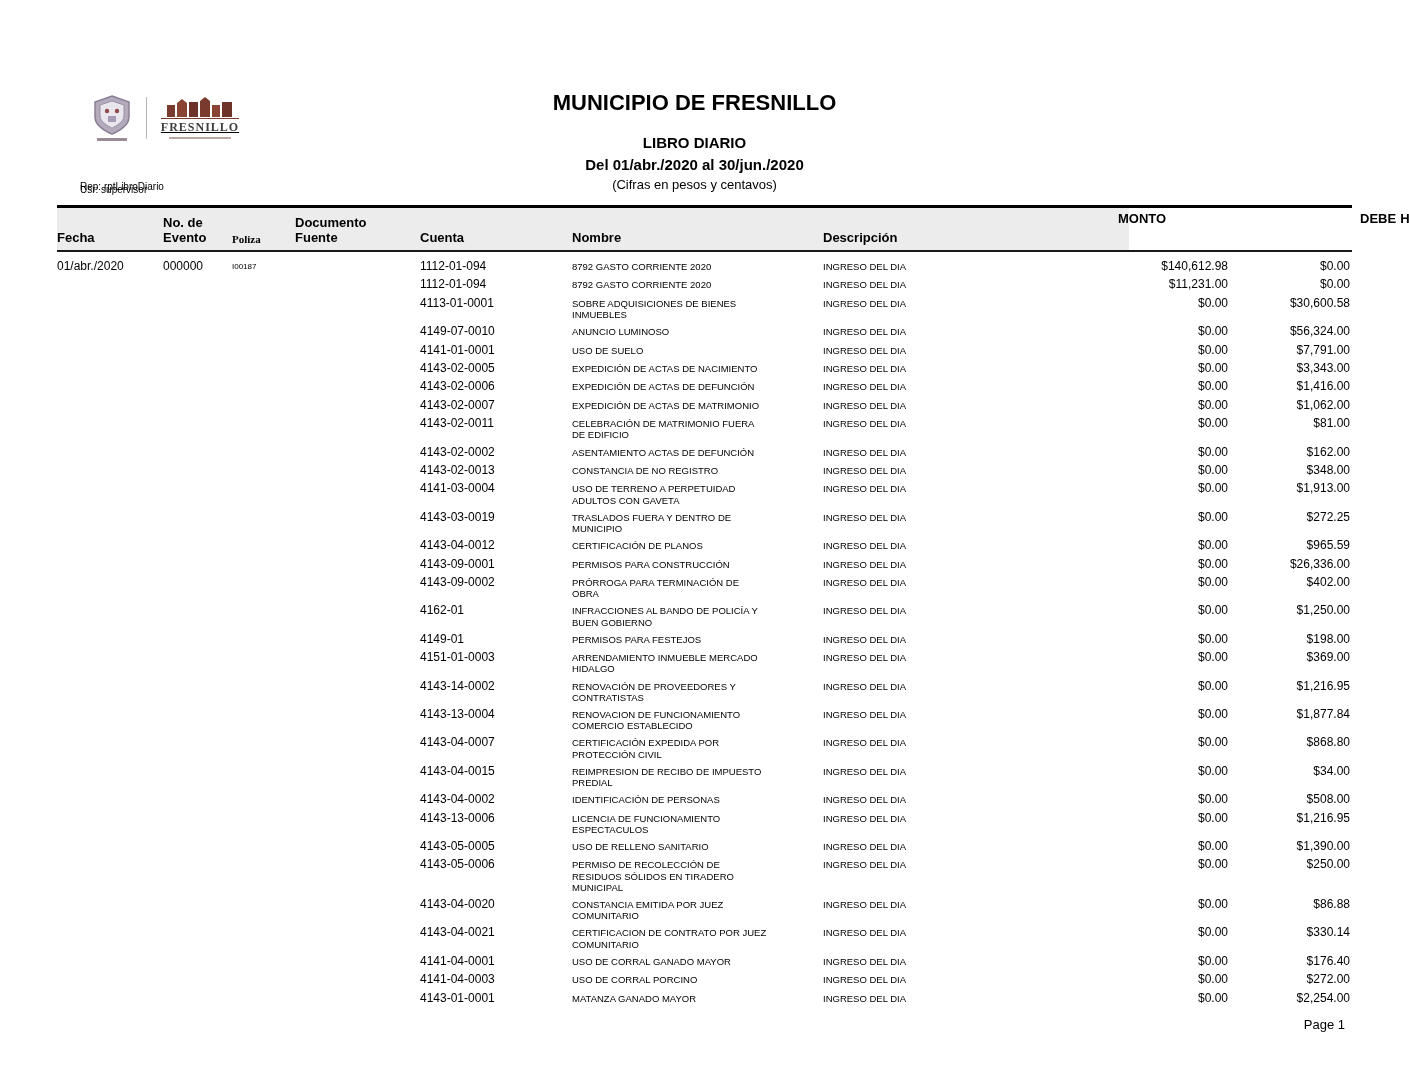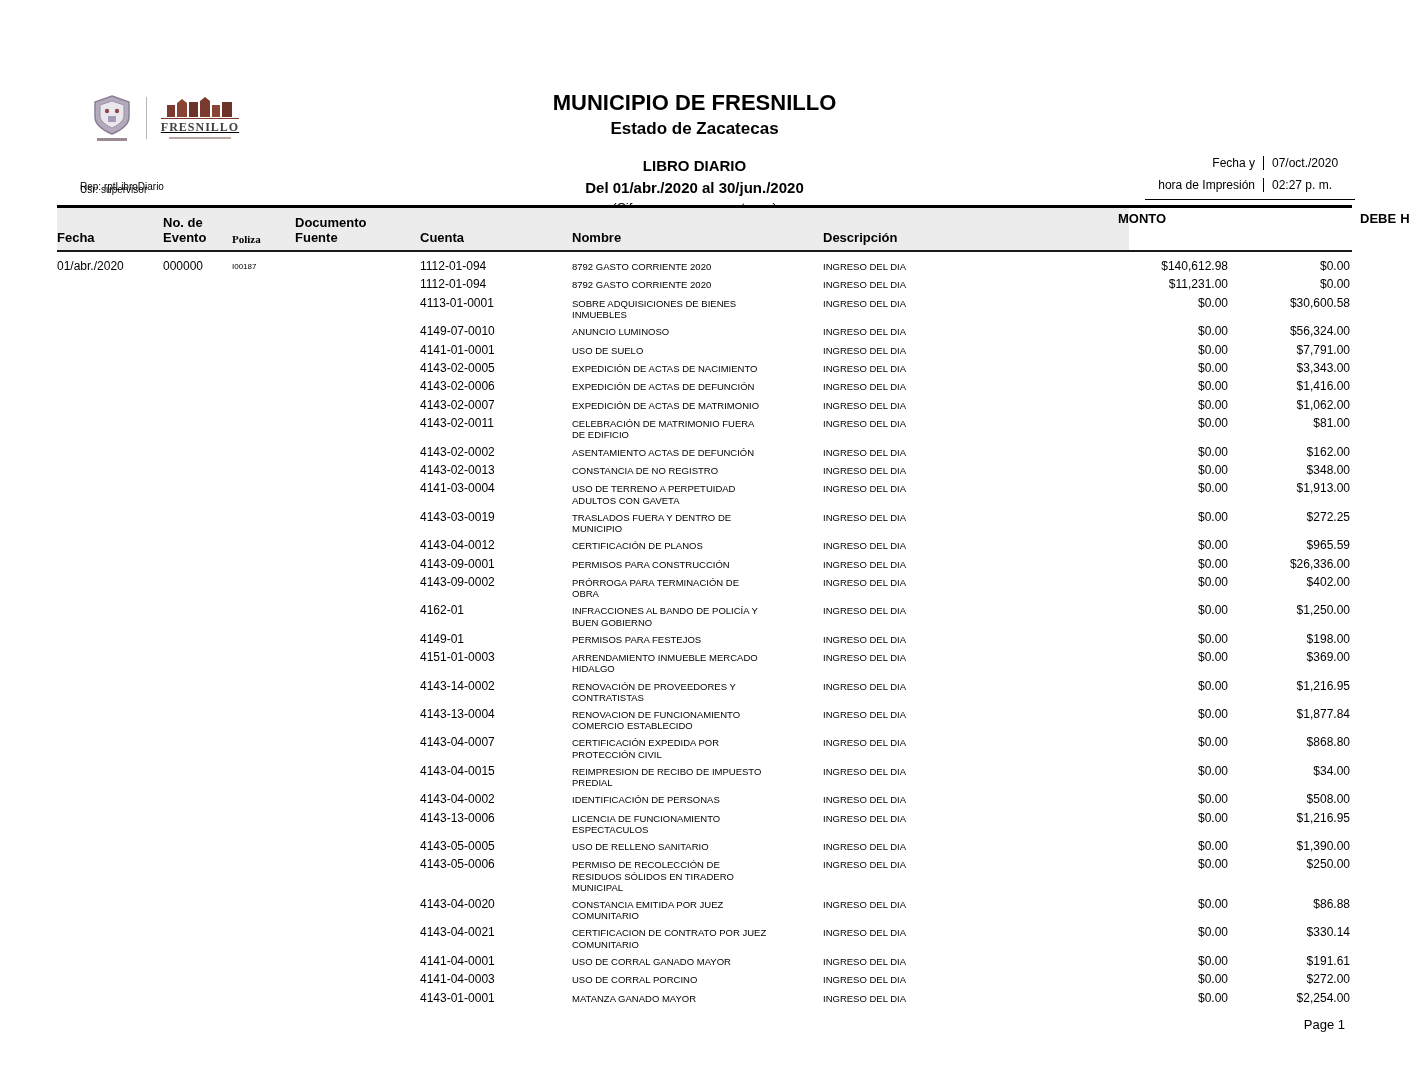--- a/index.html
+++ b/index.html
@@ -99,41 +99,30 @@
         <rect x="47" y="8" width="8" height="12" fill="#8a4434"></rect>
         <rect x="57" y="5" width="10" height="15" fill="#6d3328"></rect>
       </svg>
       <div class="fresnillo-name">FRESNILLO</div>
       <div class="fresnillo-tagline"></div>
     </div>
   </div>
 
   <div class="titles">
     <div class="title-main">MUNICIPIO DE FRESNILLO</div>
-    <div class="title-sub">Estado de Zacatecas</div>
     <div class="title-report">LIBRO DIARIO</div>
     <div class="title-range">Del 01/abr./2020 al 30/jun./2020</div>
     <div class="title-units">(Cifras en pesos y centavos)</div>
   </div>
 
   <div class="meta-left">
     <div class="rep">Rep: rptLibroDiario</div>
     <div class="usr">Usr: supervisor</div>
   </div>
 
-  <div class="meta-right">
-    <div class="mr-row">
-      <span class="mr-label">Fecha y</span>
-      <span class="mr-value">07/oct./2020</span>
-    </div>
-    <div class="mr-row">
-      <span class="mr-label">hora de Impresión</span>
-      <span class="mr-value">02:27 p. m.</span>
-    </div>
-  </div>
 
   <div class="t-head grid-cols">
     <div class="hcell">Fecha</div>
     <div class="hcell">
       <div>No. de</div>
       <div>Evento</div>
     </div>
     <div class="hcell h-poliza">Poliza</div>
     <div class="hcell h-doc">
       <div>Documento</div>
@@ -503,21 +492,21 @@
 
       <div class="t-row grid-cols">
         <div class="c fecha"></div>
         <div class="c evento"></div>
         <div class="c poliza"></div>
         <div class="c doc"></div>
         <div class="c cuenta">4141-04-0001</div>
         <div class="c nombre">USO DE CORRAL GANADO MAYOR</div>
         <div class="c desc">INGRESO DEL DIA</div>
         <div class="c debe">$0.00</div>
-        <div class="c haber">$191.61</div>
+        <div class="c haber">$176.40</div>
       </div>
 
       <div class="t-row grid-cols">
         <div class="c fecha"></div>
         <div class="c evento"></div>
         <div class="c poliza"></div>
         <div class="c doc"></div>
         <div class="c cuenta">4141-04-0003</div>
         <div class="c nombre">USO DE CORRAL PORCINO</div>
         <div class="c desc">INGRESO DEL DIA</div>

